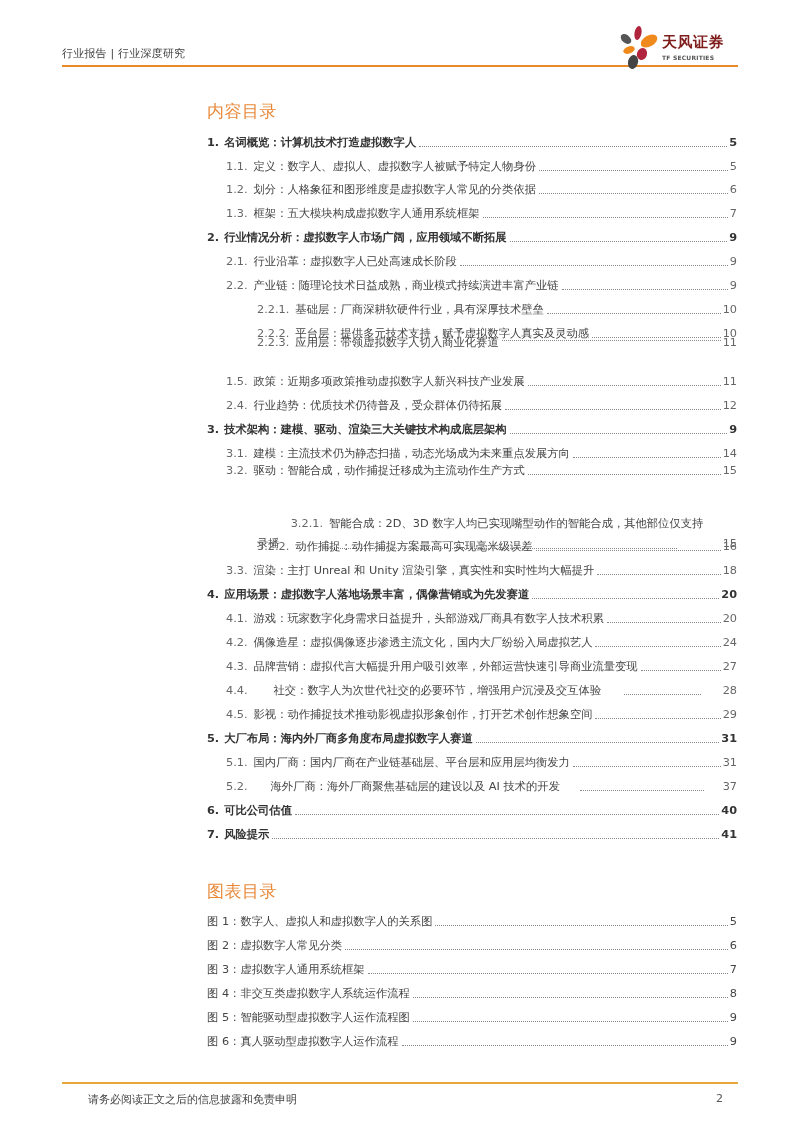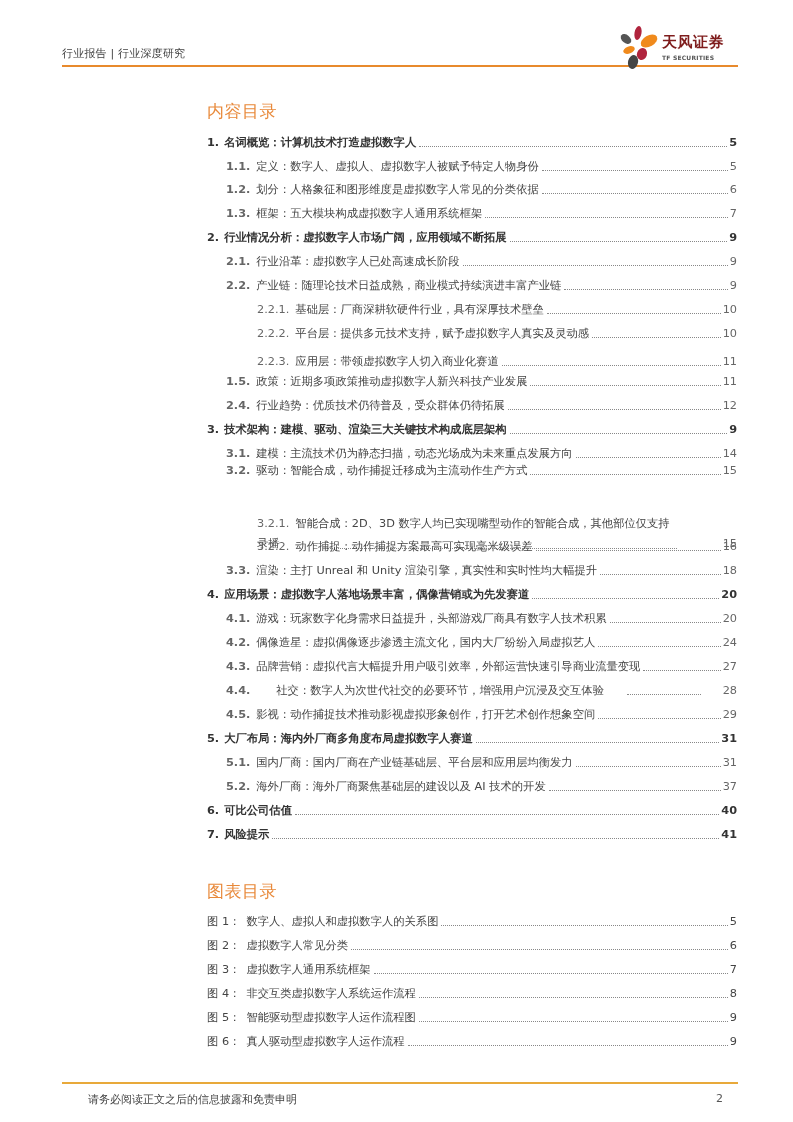--- a/index.html
+++ b/index.html
@@ -13,29 +13,29 @@
   .sec-title { position: absolute; left: 207px; font-size: 17px; color: #e8893a; font-weight: normal; letter-spacing: 0.5px; }
   .toc { position: absolute; left: 207px; width: 530px; }
   .row { position: absolute; left: 0; width: 530px; height: 18px; display: flex; align-items: flex-end; font-size: 11.3px; line-height: 18px; }
   .row .num { white-space: nowrap; }
   .row .label { white-space: nowrap; }
   .row .dots { flex: 1; border-bottom: 1px dotted #888; margin: 0 2px 5px 3px; }
   .row .page { white-space: nowrap; }
   .l1 { color: #333; font-weight: bold; }
   .l1 .num { margin-right: 5px; }
   .l2 { color: #444; padding-left: 19px; box-sizing: border-box; }
-  .l2 .num { margin-right: 6px; color: #666; font-weight: bold; }
+  .l2 .num { margin-right: 6px; color: #666; }
   .l3 { color: #444; padding-left: 50px; box-sizing: border-box; }
   .l3 .num { margin-right: 6px; color: #666; }
   .l2 .page, .l3 .page { color: #666; }
-  .row.wrap { height: 40px; display: block; }
+  .row.wrap { height: 40px; display: block; text-align: center; }
   .wrap .line1 { display: block; white-space: nowrap; height: 20px; line-height: 20px; }
   .wrap .line2 { display: flex; align-items: flex-end; height: 20px; line-height: 20px; gap: 44px; }
   .fig { color: #444; }
-  .fig .num { margin-right: 6px; }
+  .fig .num { }
   .footer-line { position: absolute; left: 62px; top: 1082px; width: 676px; height: 2px; background: #e8a93a; }
   .footer-text { position: absolute; left: 88px; top: 1092px; font-size: 11px; color: #444; }
   .footer-page { position: absolute; left: 716px; top: 1092px; font-size: 11px; color: #555; }
 </style>
 </head>
 <body>
 
 <div class="header-text">行业报告 | 行业深度研究</div>
 <div class="header-line"></div>
 <div class="logo">
@@ -100,21 +100,21 @@
       <span class="label">基础层：厂商深耕软硬件行业，具有深厚技术壁垒</span>
       <span class="dots"></span>
       <span class="page">10</span>
     </div>
     <div class="row l3" style="top: 325px;">
       <span class="num">2.2.2.</span>
       <span class="label">平台层：提供多元技术支持，赋予虚拟数字人真实及灵动感</span>
       <span class="dots"></span>
       <span class="page">10</span>
     </div>
-    <div class="row l3" style="top: 353px;">
+    <div class="row l3" style="top: 334px; align-items: center;">
       <span class="num">2.2.3.</span>
       <span class="label">应用层：带领虚拟数字人切入商业化赛道</span>
       <span class="dots"></span>
       <span class="page">11</span>
     </div>
     <div class="row l2" style="top: 373px;">
       <span class="num">1.5.</span>
       <span class="label">政策：近期多项政策推动虚拟数字人新兴科技产业发展</span>
       <span class="dots"></span>
       <span class="page">11</span>
@@ -204,21 +204,21 @@
       <span class="label">大厂布局：海内外厂商多角度布局虚拟数字人赛道</span>
       <span class="dots"></span>
       <span class="page">31</span>
     </div>
     <div class="row l2" style="top: 754px;">
       <span class="num">5.1.</span>
       <span class="label">国内厂商：国内厂商在产业链基础层、平台层和应用层均衡发力</span>
       <span class="dots"></span>
       <span class="page">31</span>
     </div>
-    <div class="row l2" style="top: 778px;">
+    <div class="row l2" style="top: 778px; gap: 17px;">
       <span class="num">5.2.</span>
       <span class="label">海外厂商：海外厂商聚焦基础层的建设以及 AI 技术的开发</span>
       <span class="dots"></span>
       <span class="page">37</span>
     </div>
     <div class="row l1" style="top: 802px;">
       <span class="num">6.</span>
       <span class="label">可比公司估值</span>
       <span class="dots"></span>
       <span class="page">40</span>

